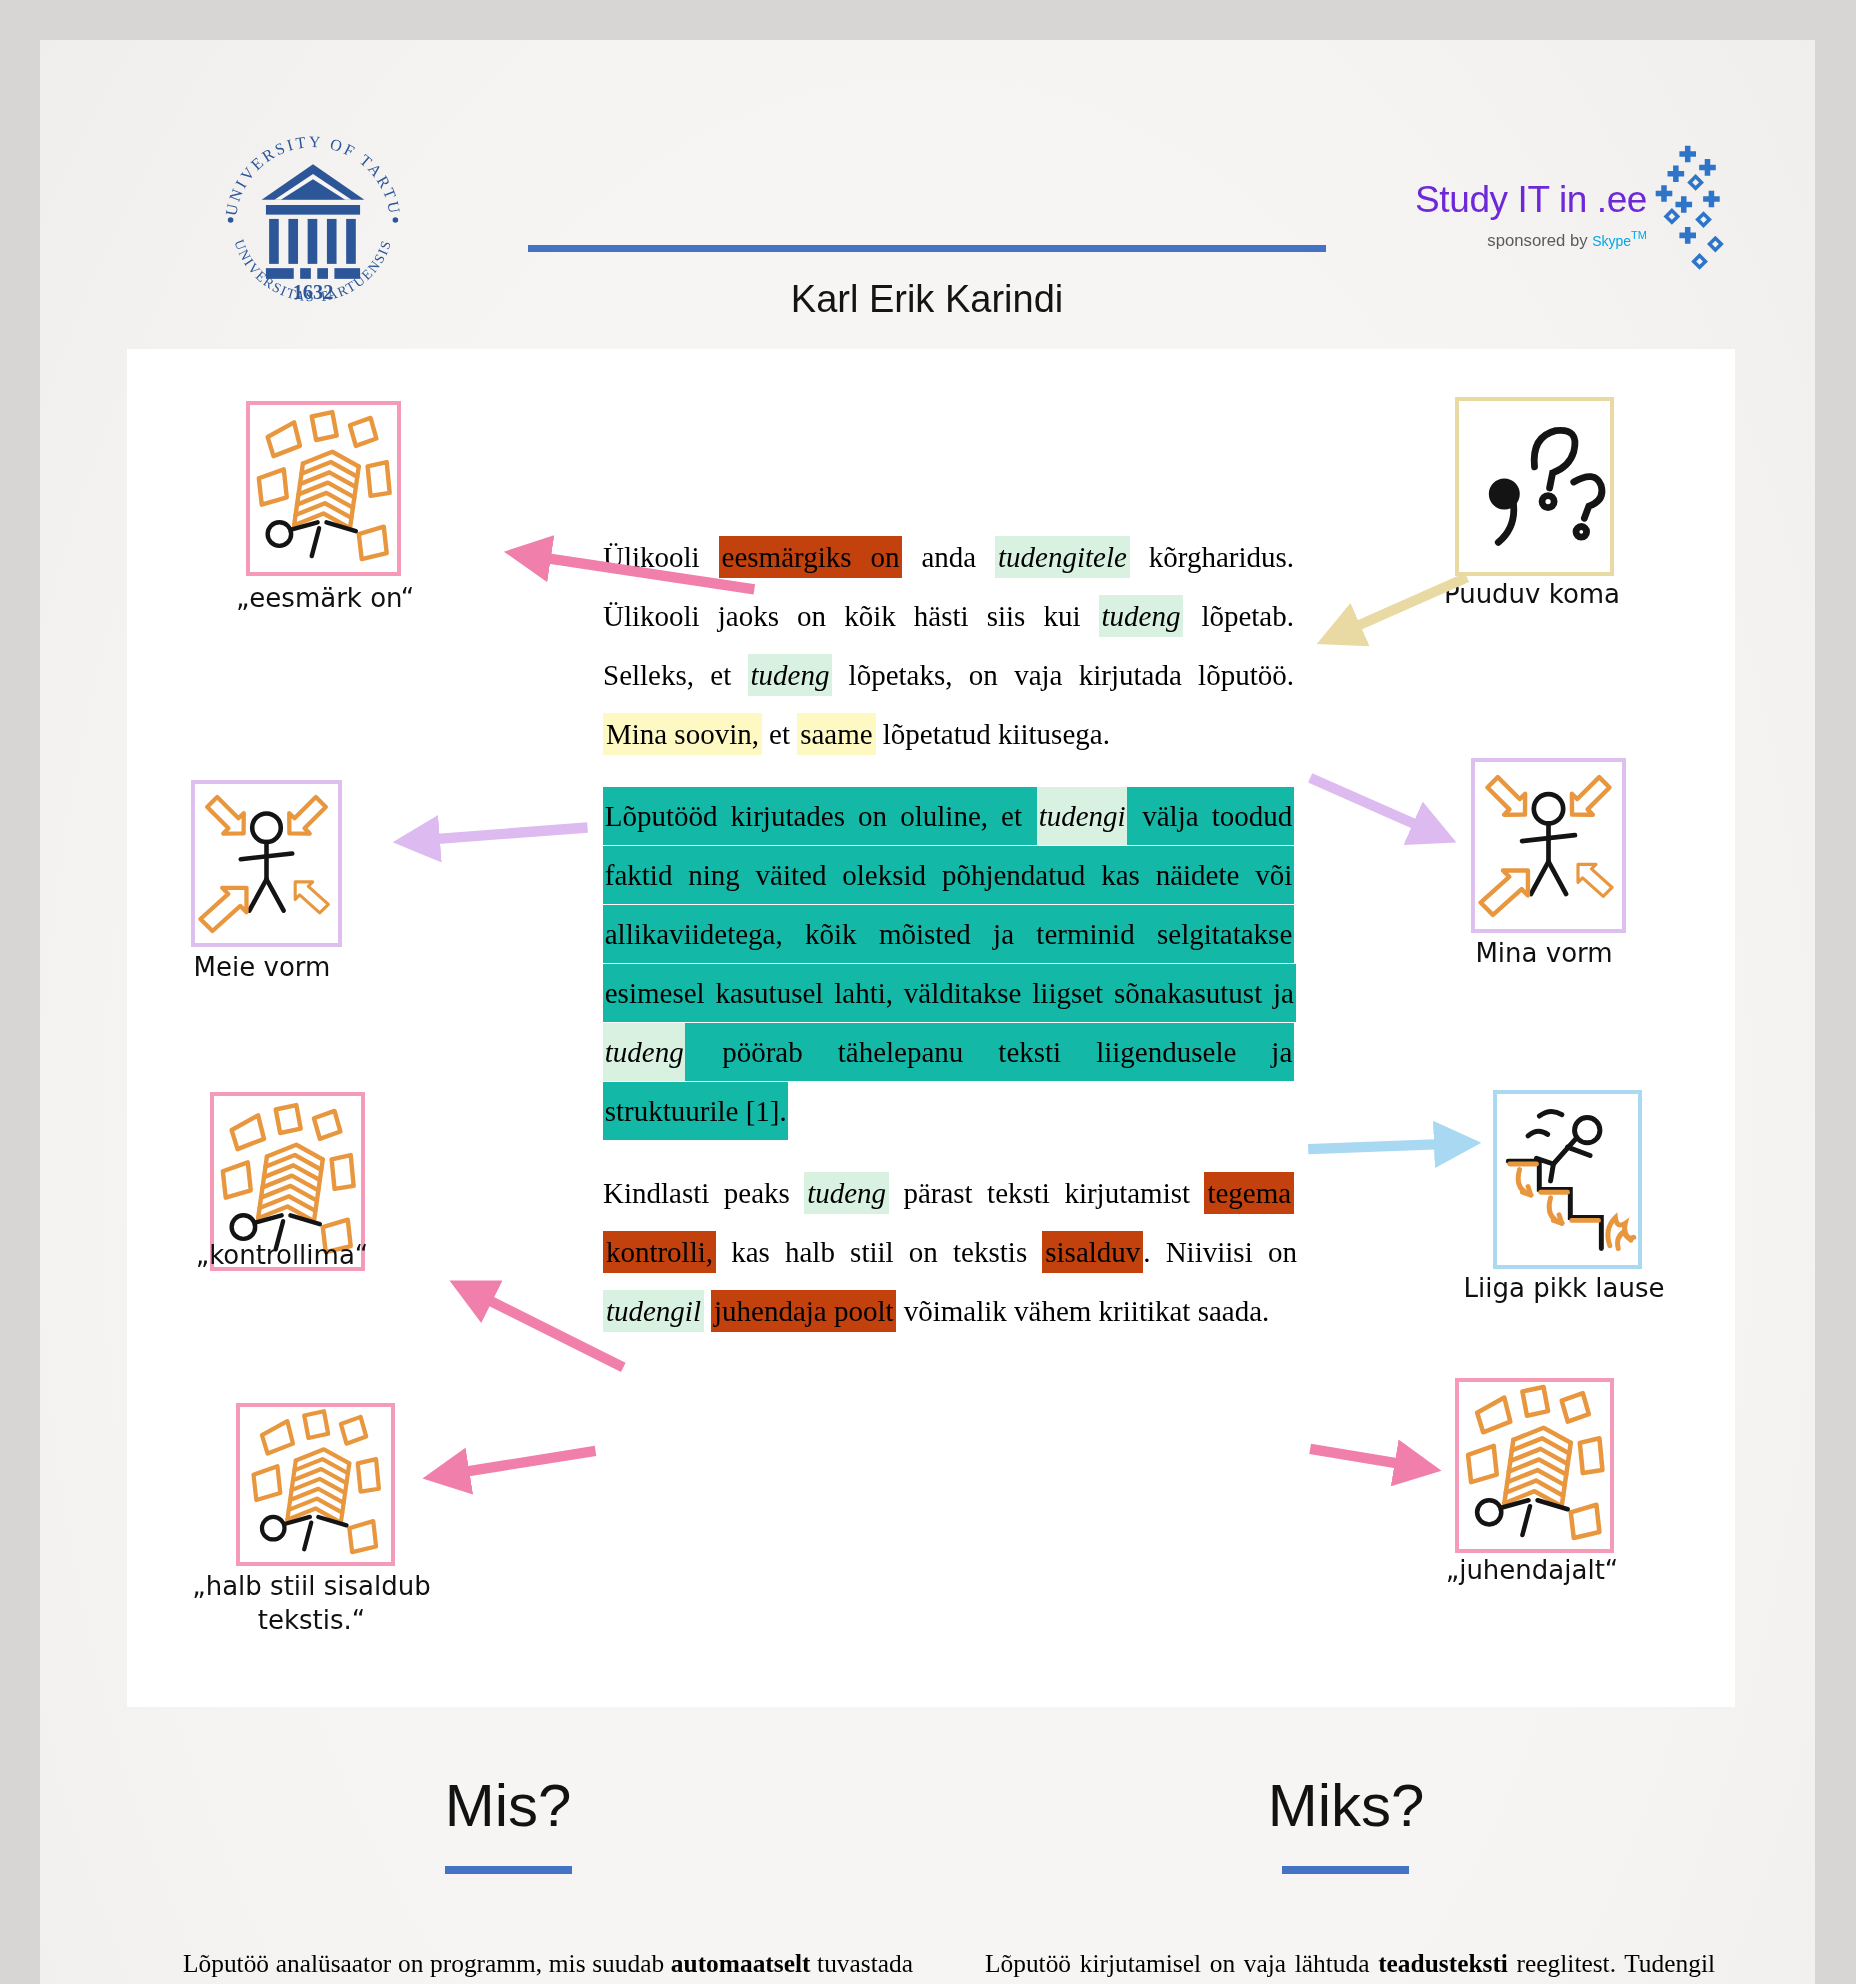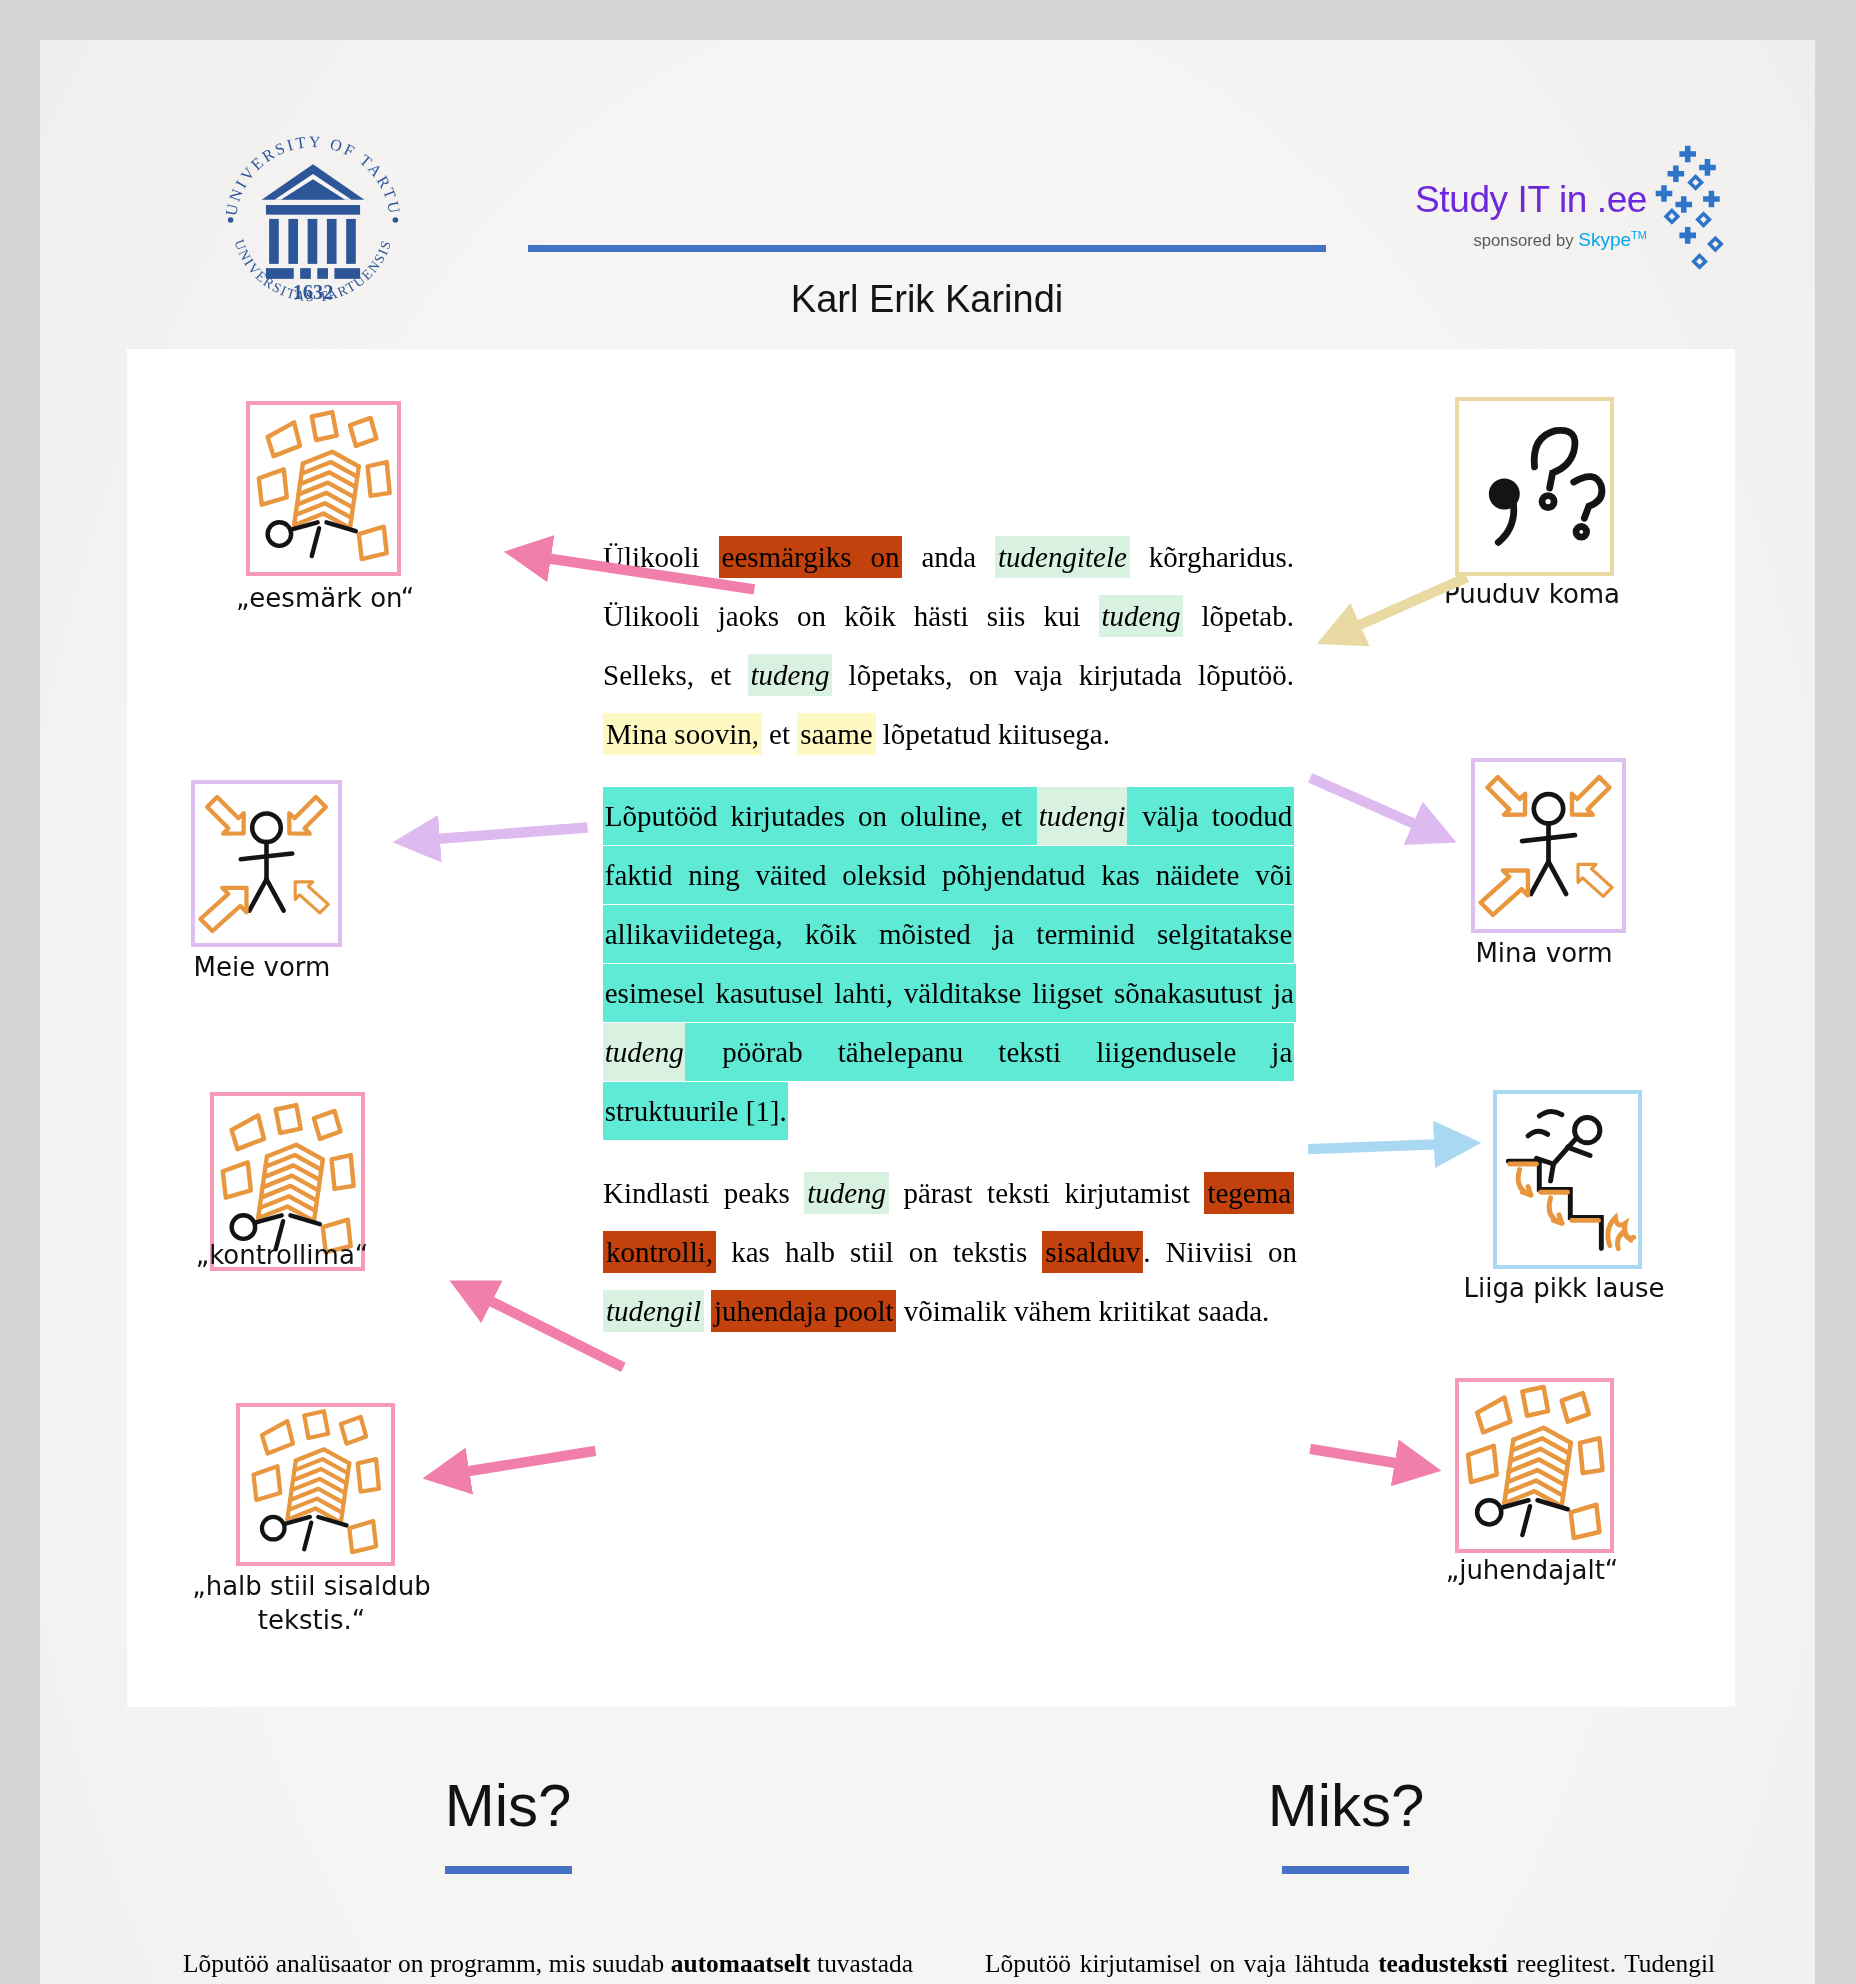--- a/index.html
+++ b/index.html
@@ -12,35 +12,35 @@
   .ut-logo{position:absolute;left:206px;top:113px;width:214px;height:214px;}
   .page-title{position:absolute;left:431px;top:158px;width:992px;text-align:center;
               font-family:"Liberation Sans",sans-serif;font-size:55px;color:#0e0e0e;letter-spacing:0.4px;}
   .title-rule{position:absolute;left:528px;top:245px;width:798px;height:7.1px;background:#4472c4;}
   .page-author{position:absolute;left:431px;top:278px;width:992px;text-align:center;
                font-family:"Liberation Sans",sans-serif;font-size:38px;color:#141414;}
   .studyit{position:absolute;left:1401px;top:179px;width:246px;text-align:right;
            font-family:"Liberation Sans",sans-serif;}
   .studyit .s1{font-size:37px;color:#6d28d9;font-weight:400;letter-spacing:-0.4px;}
   .studyit .s2{margin-top:8px;font-size:16.7px;color:#5a5a5a;}
-  .studyit .skype{color:#00a8e8;font-size:19px;margin-top:8px;}
+  .studyit .skype{color:#00a8e8;font-size:14px;margin-top:8px;}
   .studyit .tm{font-size:11px;color:#00a8e8;vertical-align:super;text-align:center;}
   .studyit-pattern{position:absolute;left:1647px;top:143px;width:83px;height:131px;}
 
   
   .panel{position:absolute;left:127px;top:349px;width:1608px;height:1358px;background:#ffffff;}
 
   .maintext{position:absolute;left:603px;top:528px;width:691px;font-size:29px;line-height:59px;
             text-align:justify;color:#000;}
   .maintext p{margin:0 0 23px 0;}
   .hl-pink,.hl-green,.hl-purple{padding:0.16em 0.1em;-webkit-box-decoration-break:clone;box-decoration-break:clone;}
   .hl-pink{background:#c2410c;}
   .hl-green{background:#d8f1e0;font-style:italic;}
   .hl-purple{background:#fef9c3;}
-  .p2 span,.p2 b{background:#5eead4;padding:0.46em 0.06em;-webkit-box-decoration-break:clone;box-decoration-break:clone;}
+  .p2 span,.p2 b{background:#14b8a6;padding:0.46em 0.06em;-webkit-box-decoration-break:clone;box-decoration-break:clone;}
   .p2 span.hl-green{background:#d8f1e0;}
 
   
   .fig{position:absolute;background:#fff;border-style:solid;border-width:4px;}
   .fig svg{width:100%;height:100%;display:block;}
   .b-pink{border-color:#f59ab9;}
   .b-purple{border-color:#ddc0ef;}
   .b-yellow{border-color:#e9d9a2;}
   .b-blue{border-color:#aad9f2;}
   .figlab{position:absolute;text-align:center;font-family:"DejaVu Sans","Liberation Sans",sans-serif;

